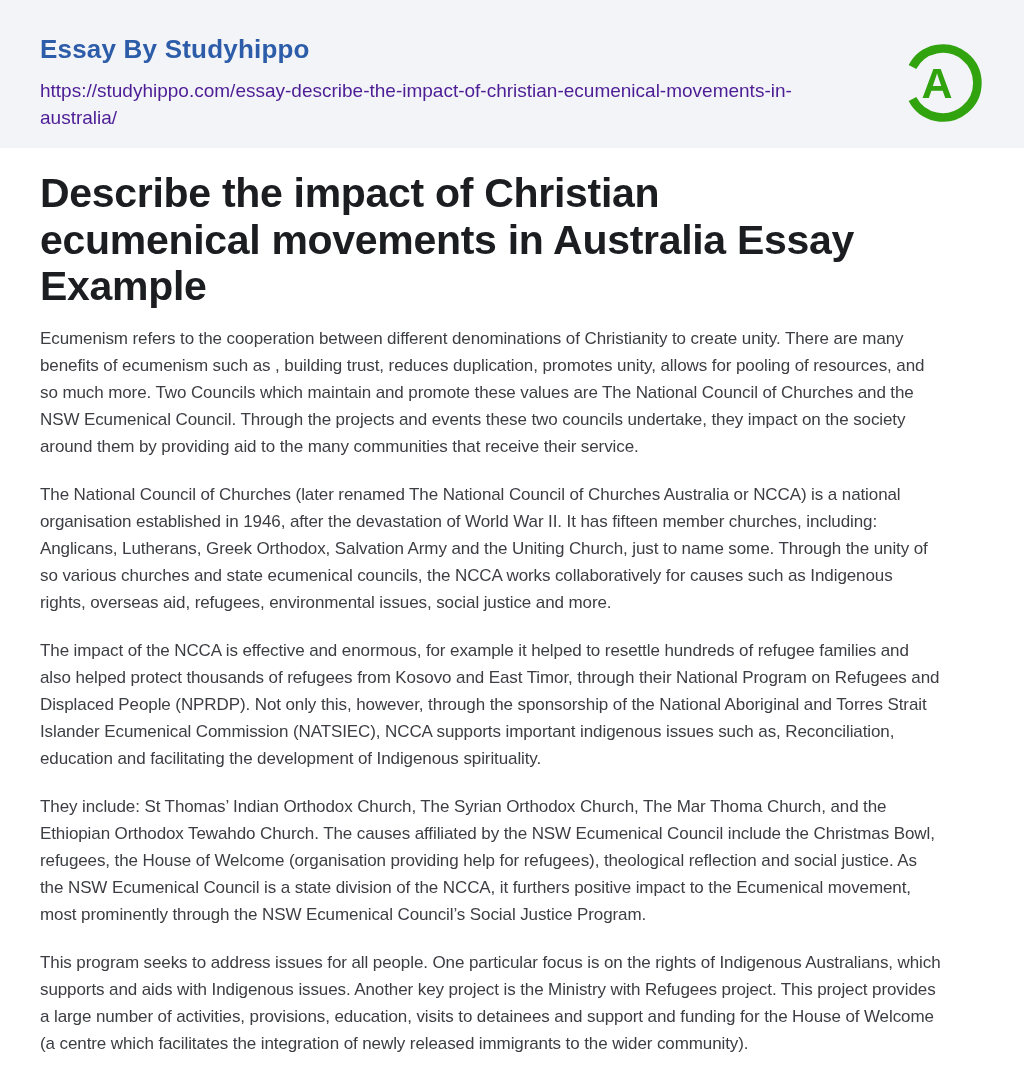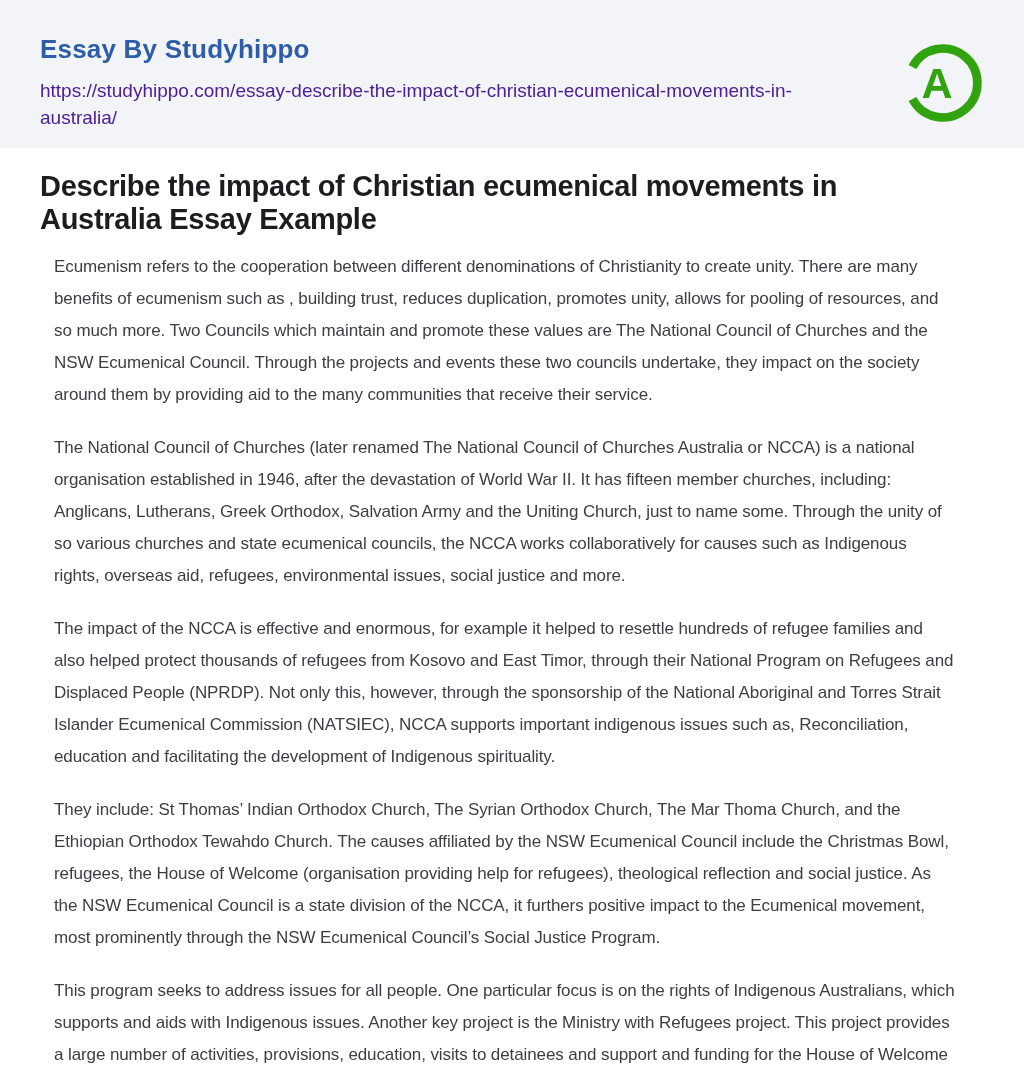--- a/index.html
+++ b/index.html
@@ -40,35 +40,34 @@
     cursor: pointer;
   }
   .logo { flex: 0 0 auto; margin-top: 2px; }
   .logo svg { display: block; }
   
   .article {
     padding: 22px 40px 40px 40px;
   }
   .essay-title {
     color: #1c1d21;
-    font-size: 29px;
+    font-size: 41px;
     line-height: 1.14;
     font-weight: bold;
     letter-spacing: -0.3px;
     max-width: 850px;
     margin-bottom: 15px;
   }
   .essay-body p {
     color: #3d3e43;
     font-size: 17px;
-    line-height: 32px;
+    line-height: 27px;
     letter-spacing: -0.1px;
     max-width: 902px;
     margin-bottom: 21px;
-    margin-left: 14px;
   }
 </style>
 </head>
 <body>
 
 <div class="page">
 
   <header class="site-header">
     <div class="header-text">
       <div class="site-label">Essay By Studyhippo</div>

